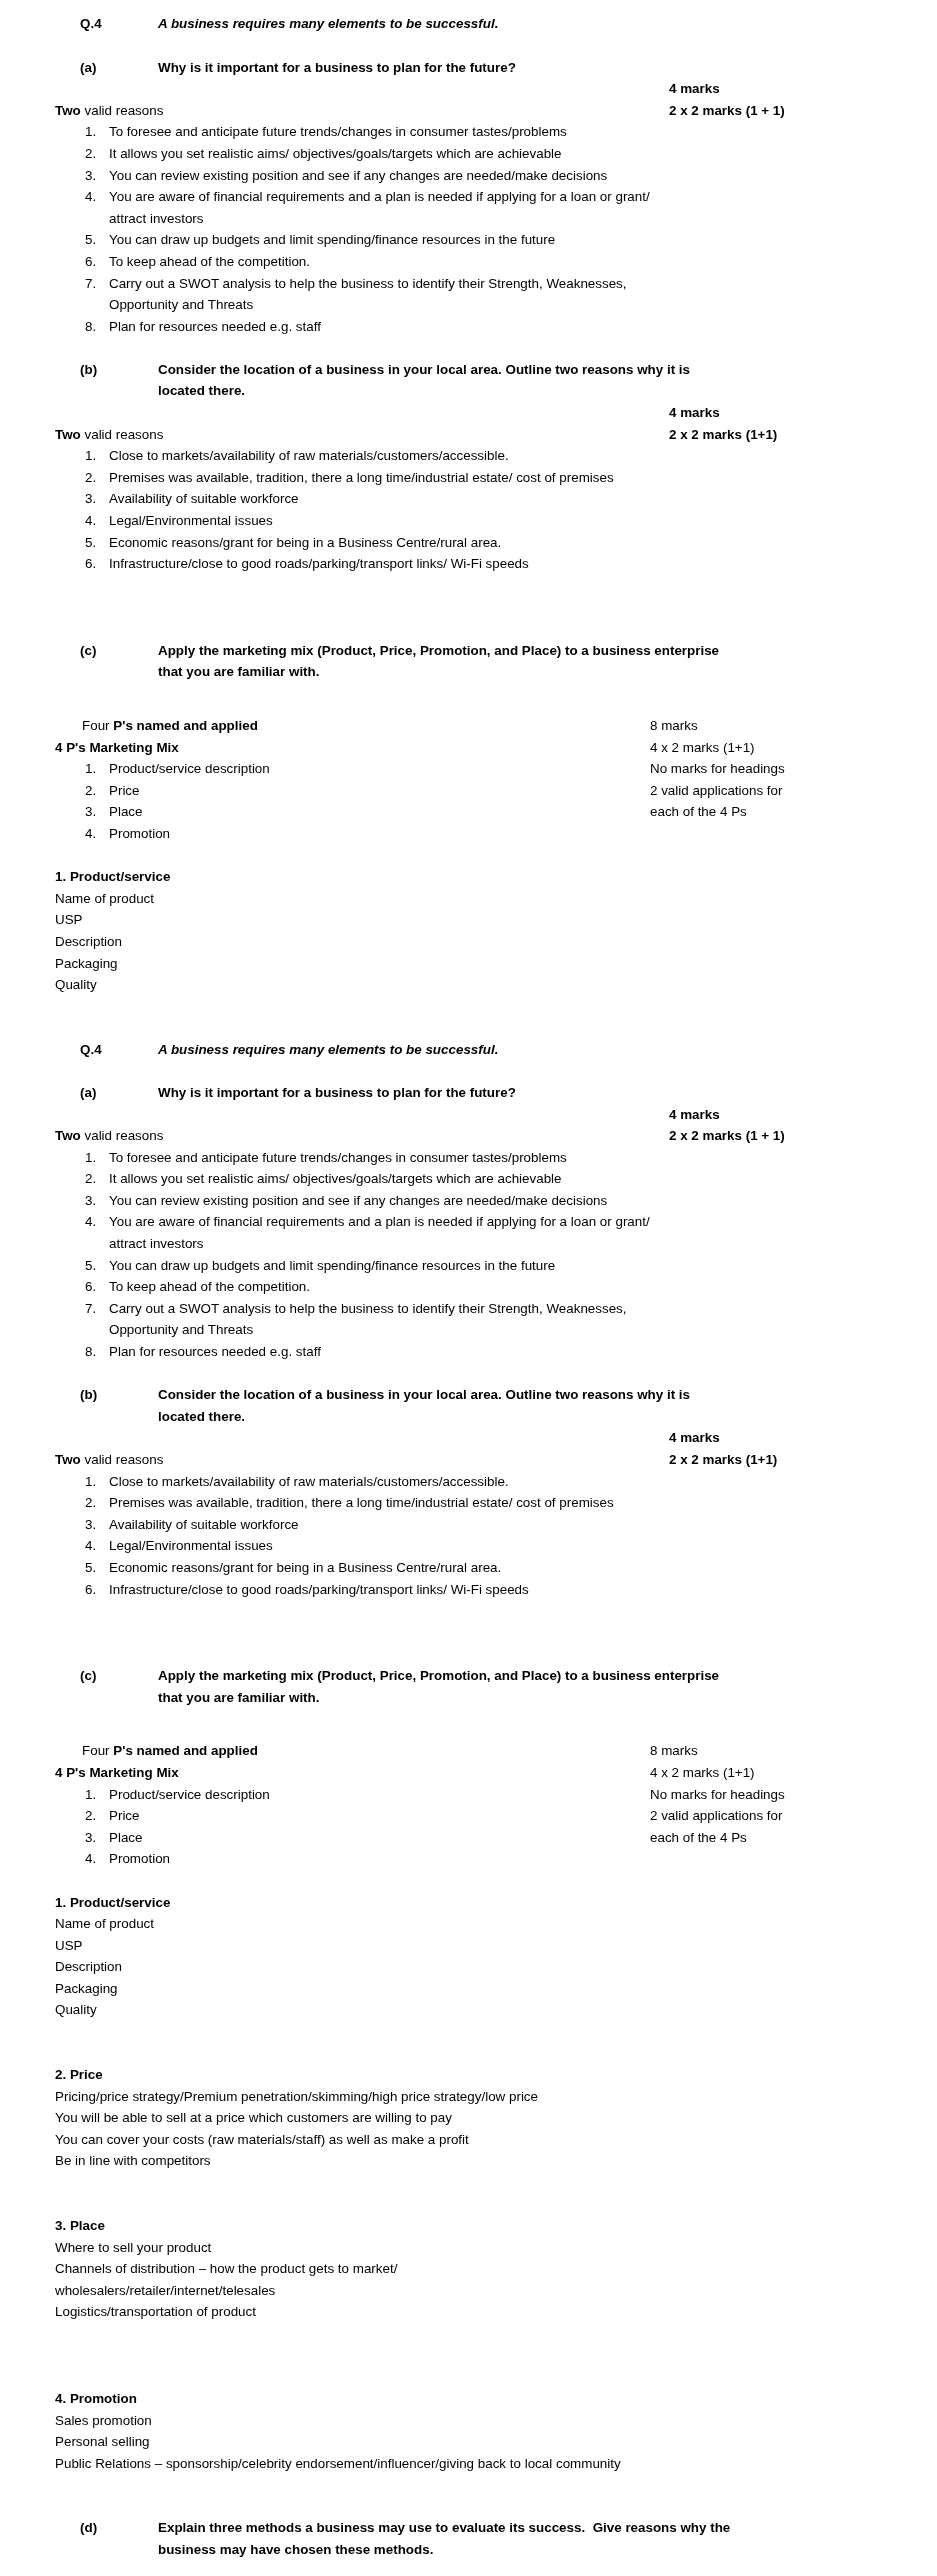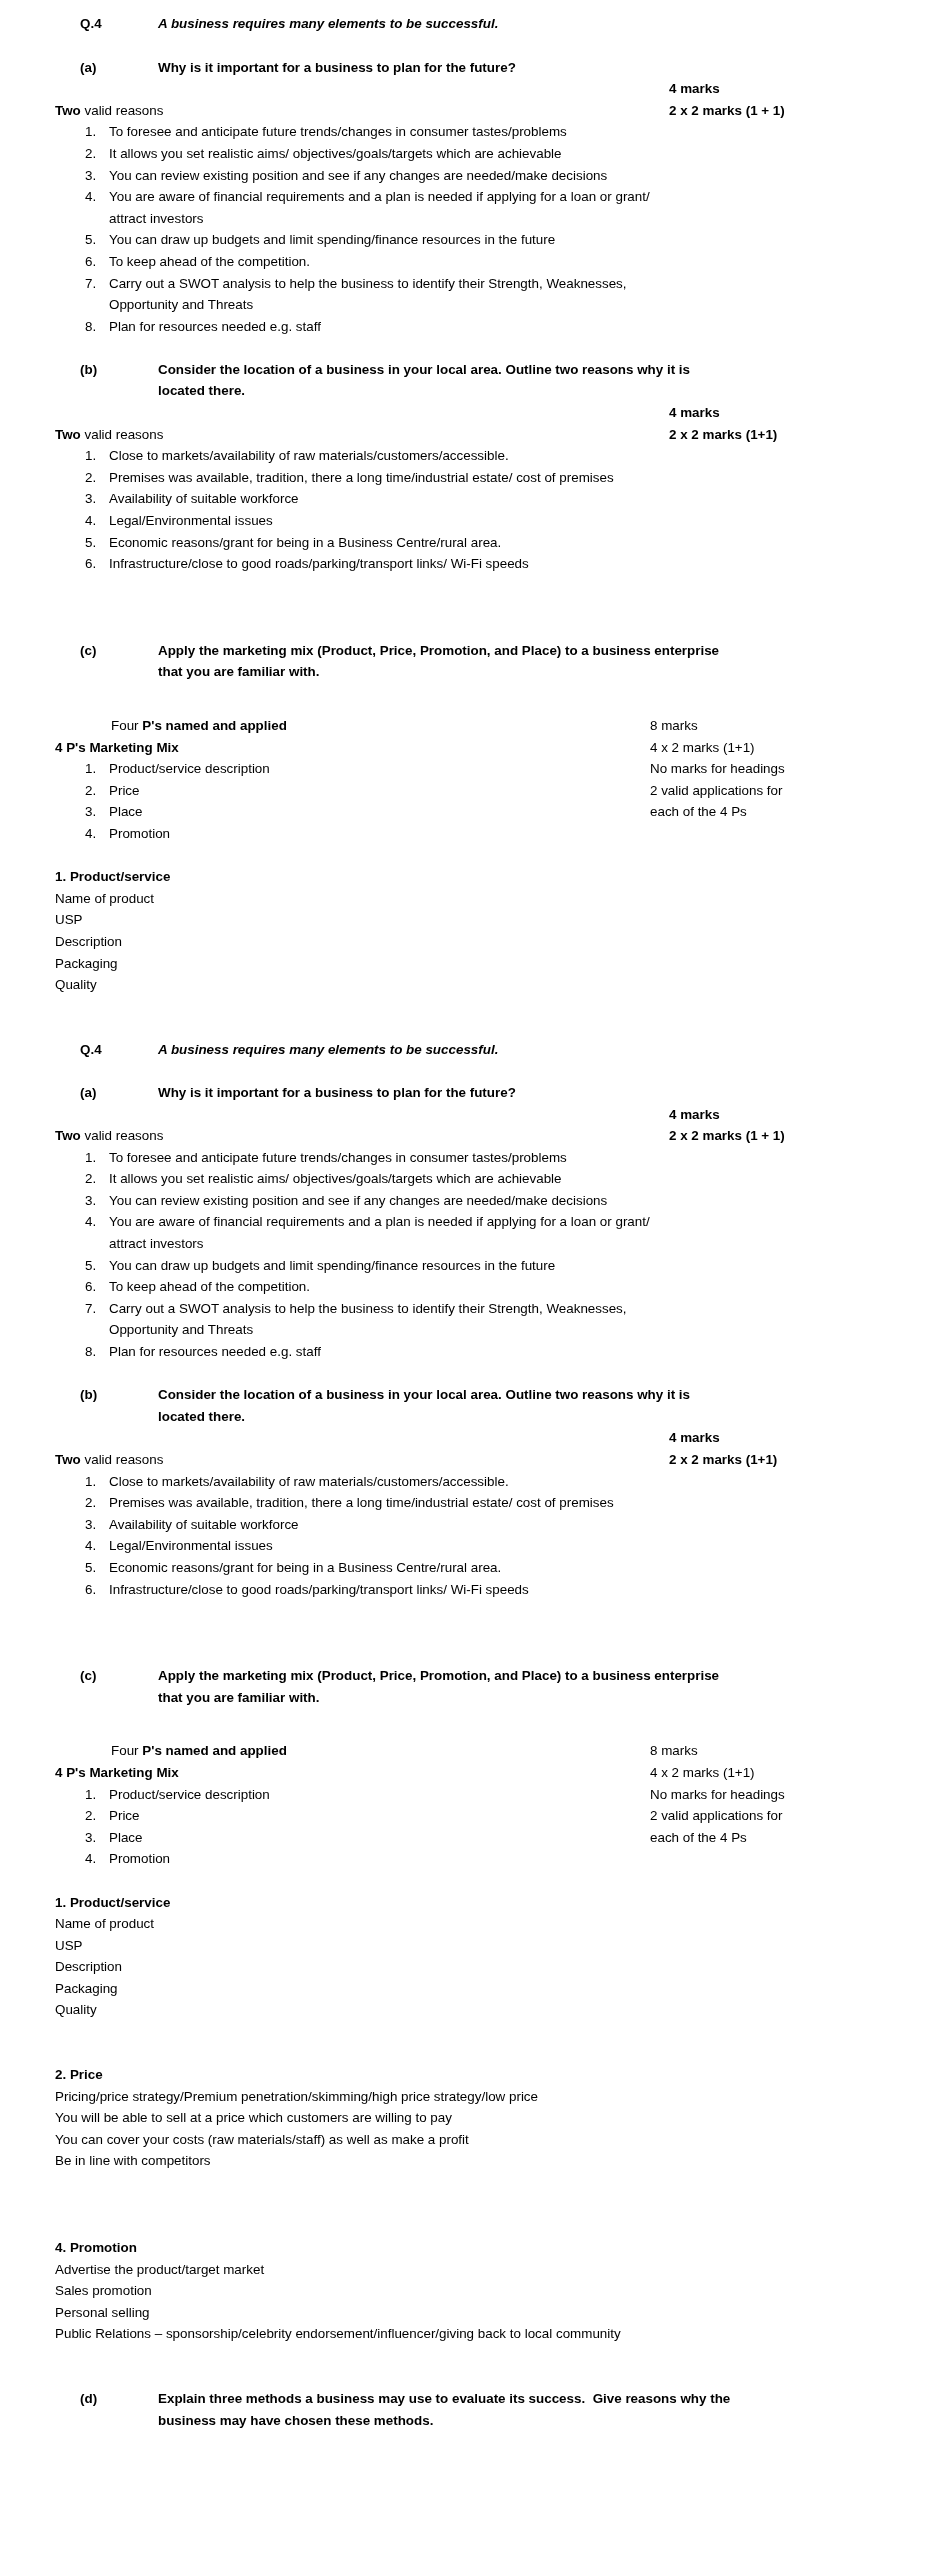--- a/index.html
+++ b/index.html
@@ -25,21 +25,21 @@
   .row{position:relative;}
   .marks-a{margin-left:669px;}
   .marks-abs{position:absolute;left:669px;top:0;white-space:pre;}
   .list{margin-left:85px;}
   .li{display:flex;}
   .li-n{flex:0 0 24px;}
   .li-t{white-space:pre-wrap;}
   .cblock{position:relative;min-height:109px;}
   .c-right{position:absolute;left:650px;top:0;}
   .c-left{margin-top:21.6px;}
-  .four-ps{margin-left:111px;}
+  .four-ps{margin-left:82px;}
   .mt1{margin-top:21.6px;}
   .mt15{margin-top:32px;}
   .mt2{margin-top:43px;}
   .mt3{margin-top:65px;}
 </style>
 </head>
 <body>
 
 <div class="page">
 
@@ -379,26 +379,35 @@
     <div class="line indent bold">2. Price</div>
     <div>
 
     <div class="line indent">Pricing/price strategy/Premium penetration/skimming/high price strategy/low price</div>
         <div class="line indent">You will be able to sell at a price which customers are willing to pay</div>
         <div class="line indent">You can cover your costs (raw materials/staff) as well as make a profit</div>
         <div class="line indent">Be in line with competitors</div>
       </div>
   </section>
 
+  <section class="mt2">
+    <div class="line indent bold">3. Place</div>
+    <div>
+
+    <div class="line indent">Where to sell your product</div>
+        <div class="line indent">Channels of distribution – how the product gets to market/</div>
+        <div class="line indent">wholesalers/retailer/internet/telesales</div>
+        <div class="line indent">Logistics/transportation of product</div>
+      </div>
+  </section>
 
   <section class="mt3">
     <div class="line indent bold">4. Promotion</div>
     <div>
 
-    <div class="line indent">Advertise the product/target market</div>
         <div class="line indent">Sales promotion</div>
         <div class="line indent">Personal selling</div>
         <div class="line indent">Public Relations – sponsorship/celebrity endorsement/influencer/giving back to local community</div>
       </div>
   </section>
 
   <section class="mt2">
     <div class="q-row">
       <span class="q-label">(d)</span>
       <span class="q-text">Explain three methods a business may use to evaluate its success.  Give reasons why the

